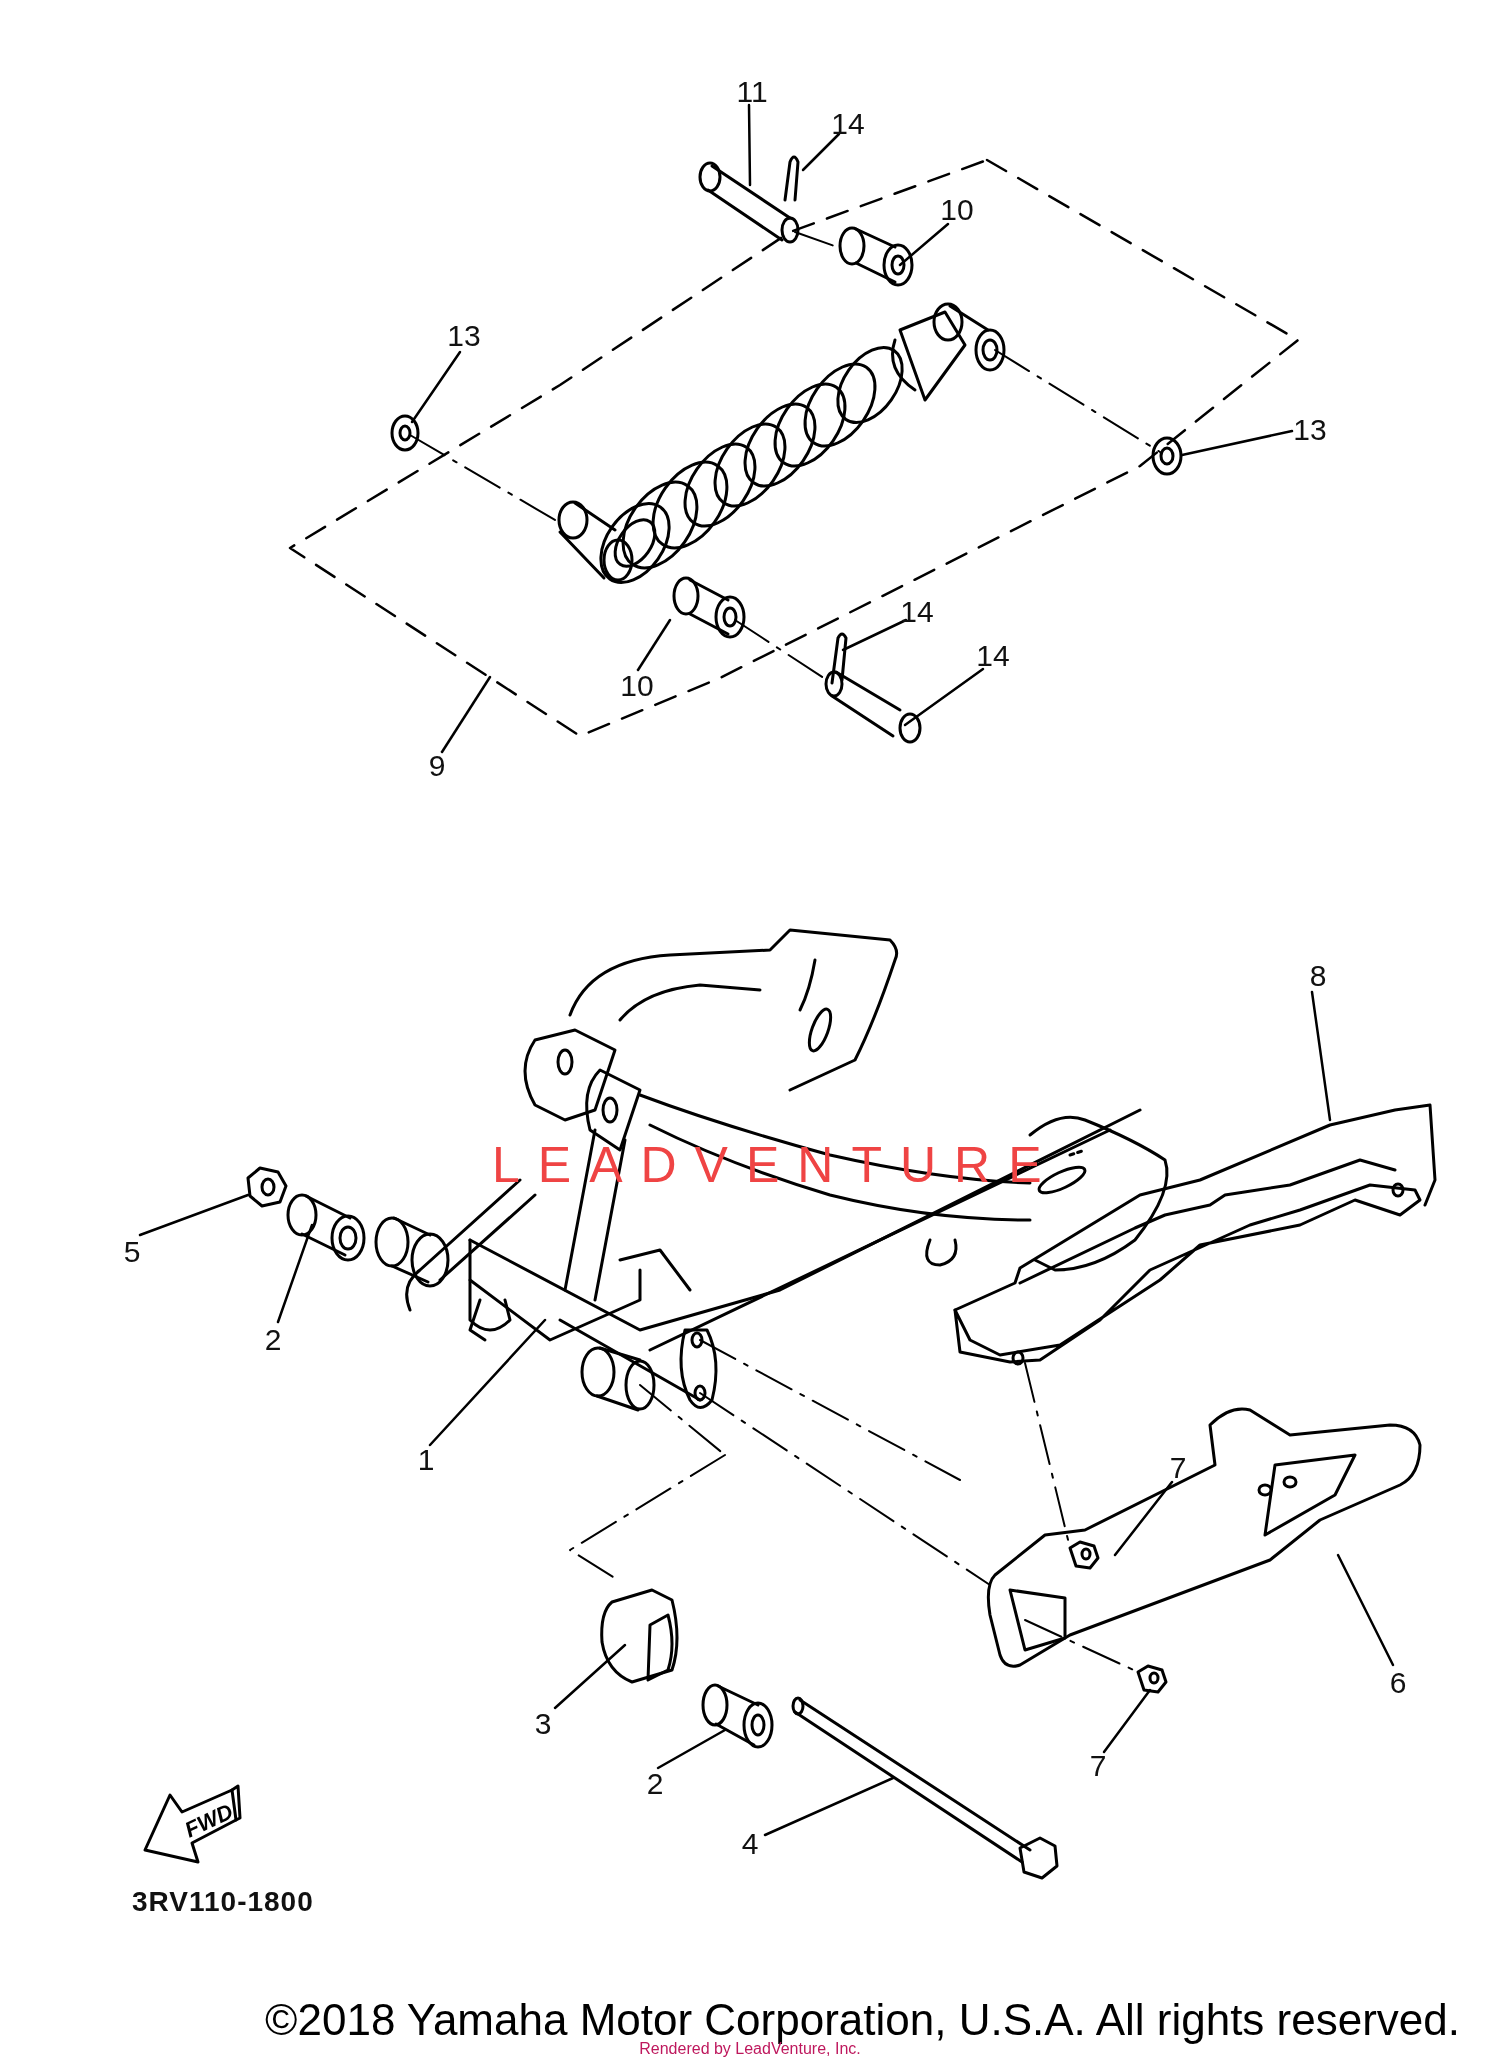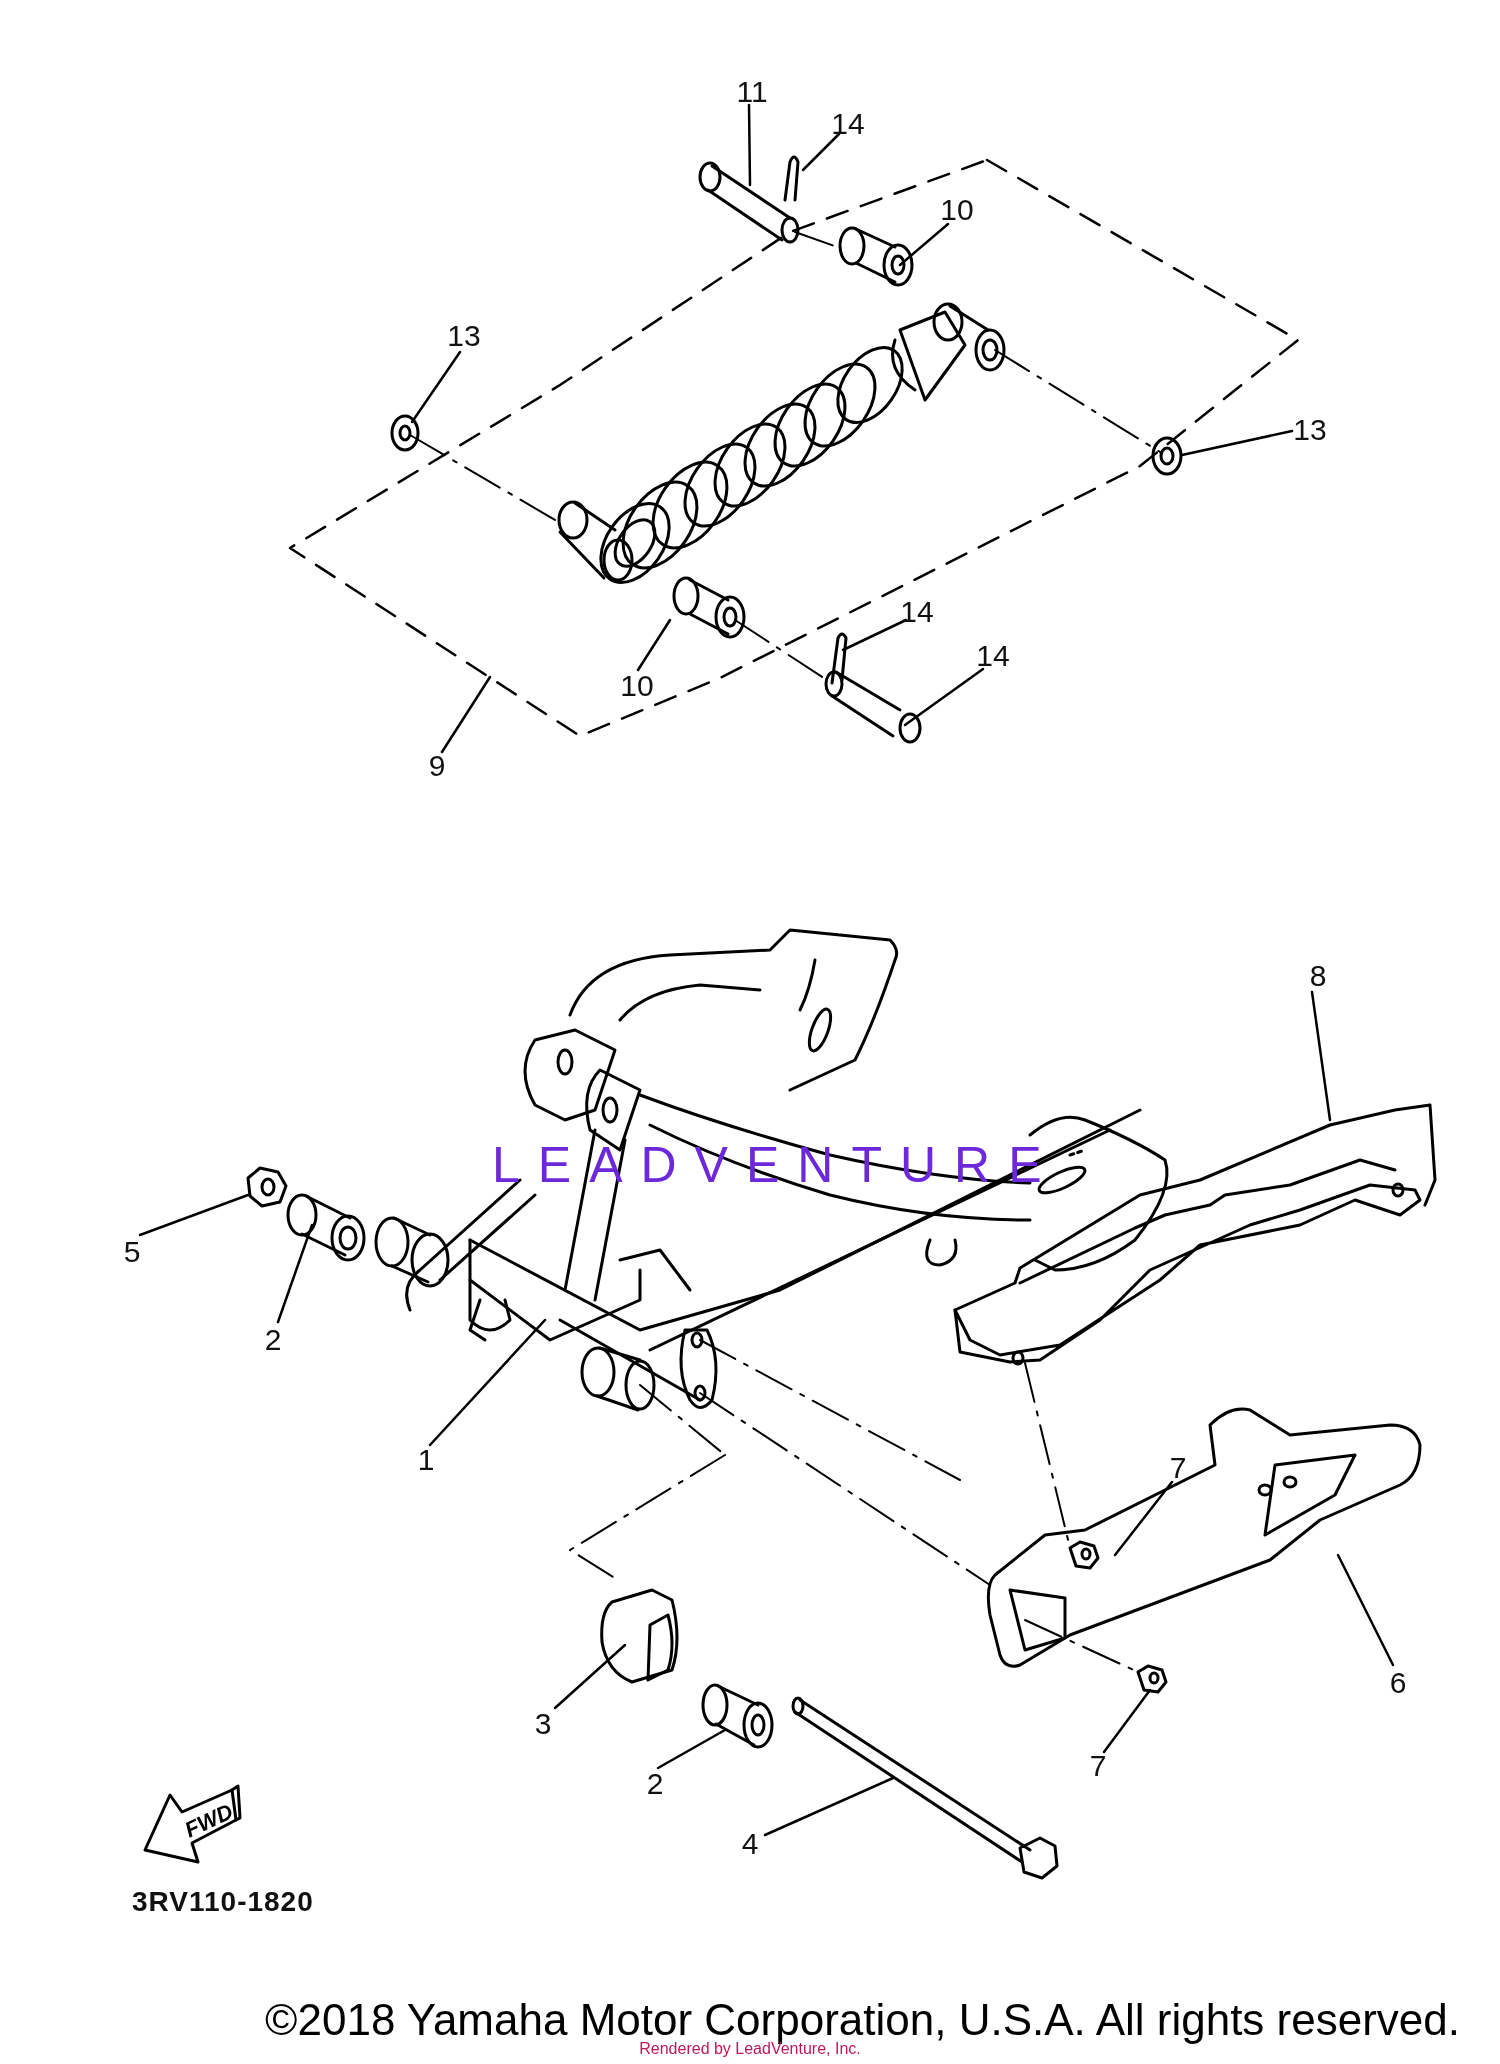--- a/index.html
+++ b/index.html
@@ -1,19 +1,19 @@
 <!DOCTYPE html>
 <html><head>
 <meta charset="utf-8">
 <style>
   html, body { margin:0; padding:0; background:#ffffff; }
   body { width:1500px; height:2064px; position:relative; overflow:hidden; font-family:"Liberation Sans", sans-serif; color:#000; }
   #canvas { position:absolute; left:0; top:0; width:1500px; height:2064px; }
   .callout { position:absolute; font-family:"Liberation Sans", sans-serif; font-size:30px; line-height:30px; color:#111; transform:translate(-50%,-50%); white-space:nowrap; }
-  .watermark { position:absolute; left:492px; top:1136px; font-family:"Liberation Sans", sans-serif; font-size:50px; letter-spacing:18px; color:#6d28d9; font-weight:normal; }
+  .watermark { position:absolute; left:492px; top:1136px; font-family:"Liberation Sans", sans-serif; font-size:50px; letter-spacing:18px; color:#ef4444; font-weight:normal; }
   .diagram-id { position:absolute; left:132px; top:1886px; font-family:"Liberation Sans", sans-serif; font-weight:bold; font-size:28px; color:#111; letter-spacing:1px; }
   .copyright { position:absolute; left:60px; top:1995px; width:1400px; text-align:right; font-family:"Liberation Sans", sans-serif; font-size:44px; color:#000; white-space:nowrap; }
   .rendered-by { position:absolute; left:580px; top:2040px; width:340px; text-align:center; font-family:"Liberation Sans", sans-serif; font-size:16px; color:#be185d; white-space:nowrap; }
   .fwd-text { font-family:"Liberation Sans", sans-serif; font-weight:bold; font-style:italic; }
 </style>
 </head>
 <body>
 
 <svg id="canvas" viewBox="0 0 1500 2064" xmlns="http://www.w3.org/2000/svg" fill="none" stroke="#000" stroke-width="3" stroke-linecap="round" stroke-linejoin="round">
 
@@ -271,15 +271,15 @@
     <div class="callout" style="left: 273px; top: 1340px;">2</div>
     <div class="callout" style="left: 426px; top: 1460px;">1</div>
     <div class="callout" style="left: 1178px; top: 1468px;">7</div>
     <div class="callout" style="left: 1398px; top: 1683px;">6</div>
     <div class="callout" style="left: 543px; top: 1724px;">3</div>
     <div class="callout" style="left: 1098px; top: 1766px;">7</div>
     <div class="callout" style="left: 655px; top: 1784px;">2</div>
     <div class="callout" style="left: 750px; top: 1844px;">4</div>
   </div>
 
-<div class="diagram-id">3RV110-1820</div>
+<div class="diagram-id">3RV110-1800</div>
 <div class="copyright">©2018 Yamaha Motor Corporation, U.S.A. All rights reserved.</div>
 <div class="rendered-by">Rendered by LeadVenture, Inc.</div>
 
 </body></html>

